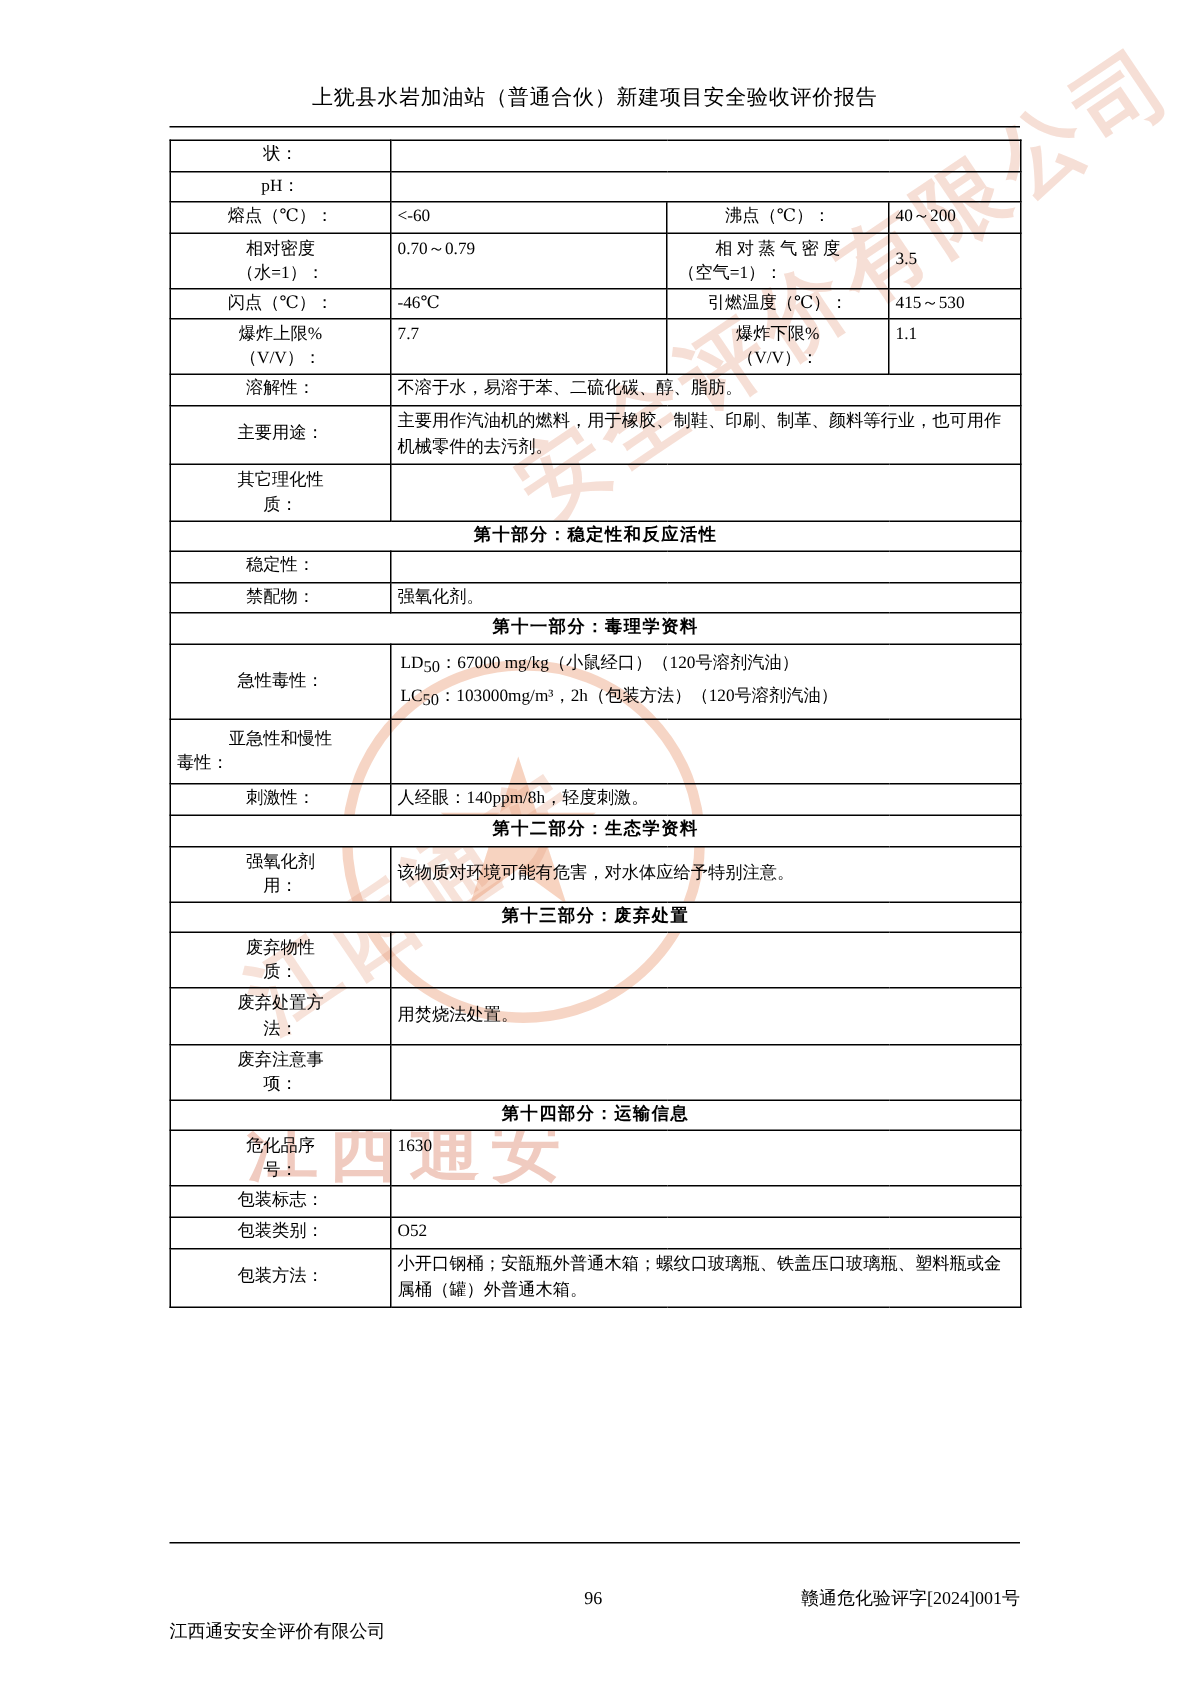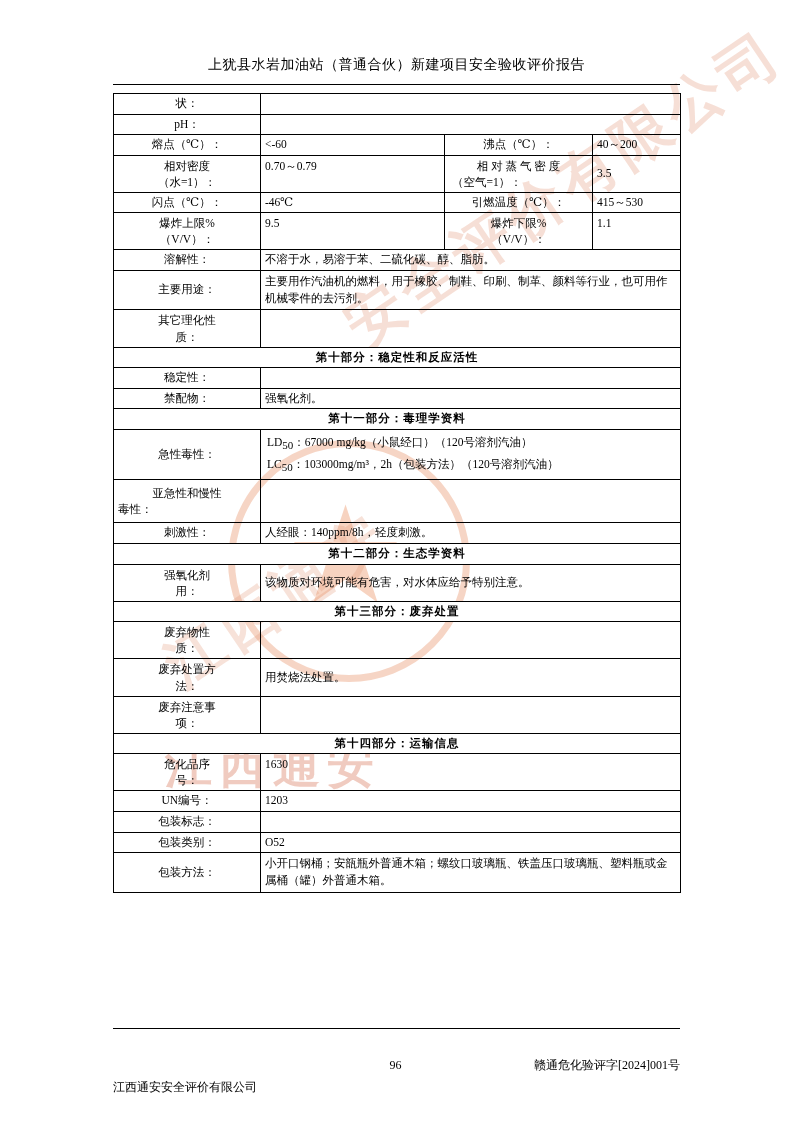--- a/index.html
+++ b/index.html
@@ -224,21 +224,21 @@
           <td class="lbl">闪点（℃）：</td>
           <td class="val">-46℃</td>
           <td class="lbl-wide">引燃温度（℃）：</td>
           <td class="val">415～530</td>
         </tr>
         <tr>
           <td class="lbl twoline">
             <div>爆炸上限%</div>
             <div>（V/V）：</div>
           </td>
-          <td class="val" style="vertical-align:top;padding-top:3px">9.5</td>
+          <td class="val" style="vertical-align:top;padding-top:3px">7.7</td>
           <td class="lbl-wide twoline">
             <div>爆炸下限%</div>
             <div>（V/V）：</div>
           </td>
           <td class="val" style="vertical-align:top;padding-top:3px">1.1</td>
         </tr>
         <tr>
           <td class="lbl">溶解性：</td>
           <td class="val" colspan="3">不溶于水，易溶于苯、二硫化碳、醇、脂肪。</td>
         </tr>
@@ -321,24 +321,20 @@
         </tr>
         <tr>
           <td class="sect" colspan="4">第十四部分：运输信息</td>
         </tr>
         <tr>
           <td class="lbl twoline">
             <div>危化品序</div>
             <div>号：</div>
           </td>
           <td class="val" colspan="3" style="vertical-align:top;padding-top:3px">1630</td>
-        </tr>
-        <tr>
-          <td class="lbl">UN编号：</td>
-          <td class="val" colspan="3">1203</td>
         </tr>
         <tr>
           <td class="lbl">包装标志：</td>
           <td class="val" colspan="3"></td>
         </tr>
         <tr>
           <td class="lbl">包装类别：</td>
           <td class="val" colspan="3">O52</td>
         </tr>
         <tr>

